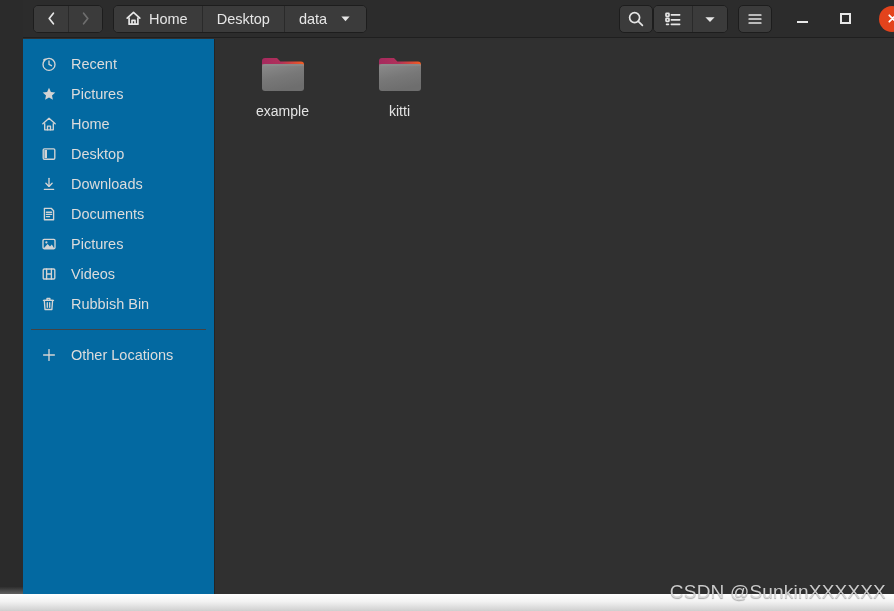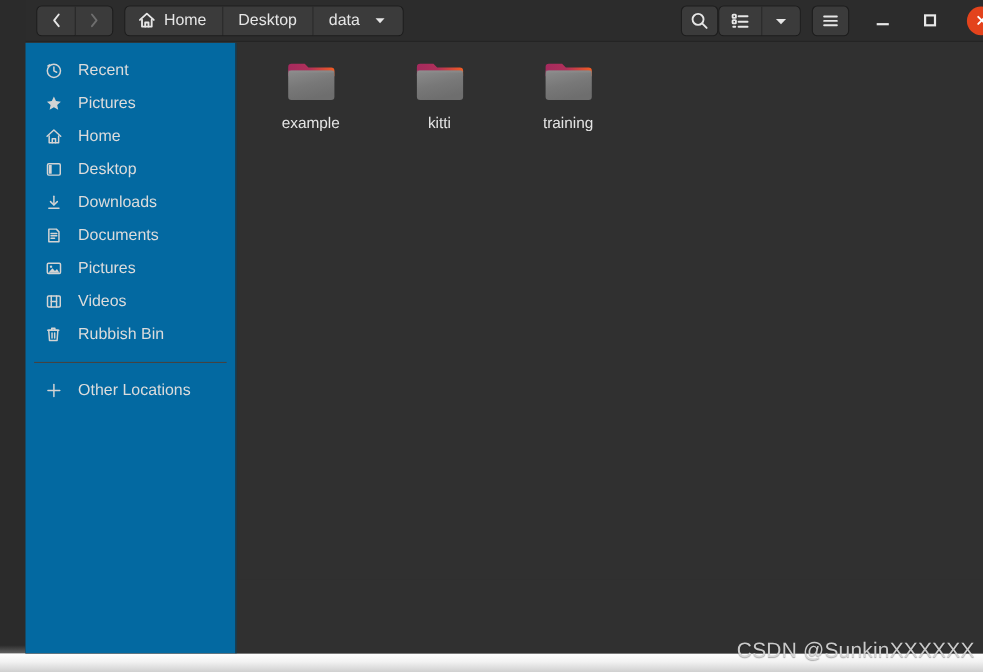--- a/index.html
+++ b/index.html
@@ -494,26 +494,18 @@
 
       <div class="file-item">
         <svg class="folder-icon" viewBox="0 0 48 42">
           <path d="M3 8 a3 3 0 0 1 3-3 h12 l3.4 3.4 h20.6 a3 3 0 0 1 3 3 v5 h-42 z" fill="url(#tabg0)"></path>
           <rect x="3" y="11" width="42" height="27" rx="3" fill="url(#bodyg0)"></rect>
           <path d="M3 11 h42 v2 h-42 z" fill="#8f8f8f" opacity="0.5"></path>
         </svg>
         <div class="file-label">kitti</div>
       </div>
 
-      <div class="file-item">
-        <svg class="folder-icon" viewBox="0 0 48 42">
-          <path d="M3 8 a3 3 0 0 1 3-3 h12 l3.4 3.4 h20.6 a3 3 0 0 1 3 3 v5 h-42 z" fill="url(#tabg0)"></path>
-          <rect x="3" y="11" width="42" height="27" rx="3" fill="url(#bodyg0)"></rect>
-          <path d="M3 11 h42 v2 h-42 z" fill="#8f8f8f" opacity="0.5"></path>
-        </svg>
-        <div class="file-label">training</div>
-      </div>
 
     </div>
   </div>
 </div>
 
 <div id="watermark">CSDN @SunkinXXXXXX</div>
 
 </body></html>

